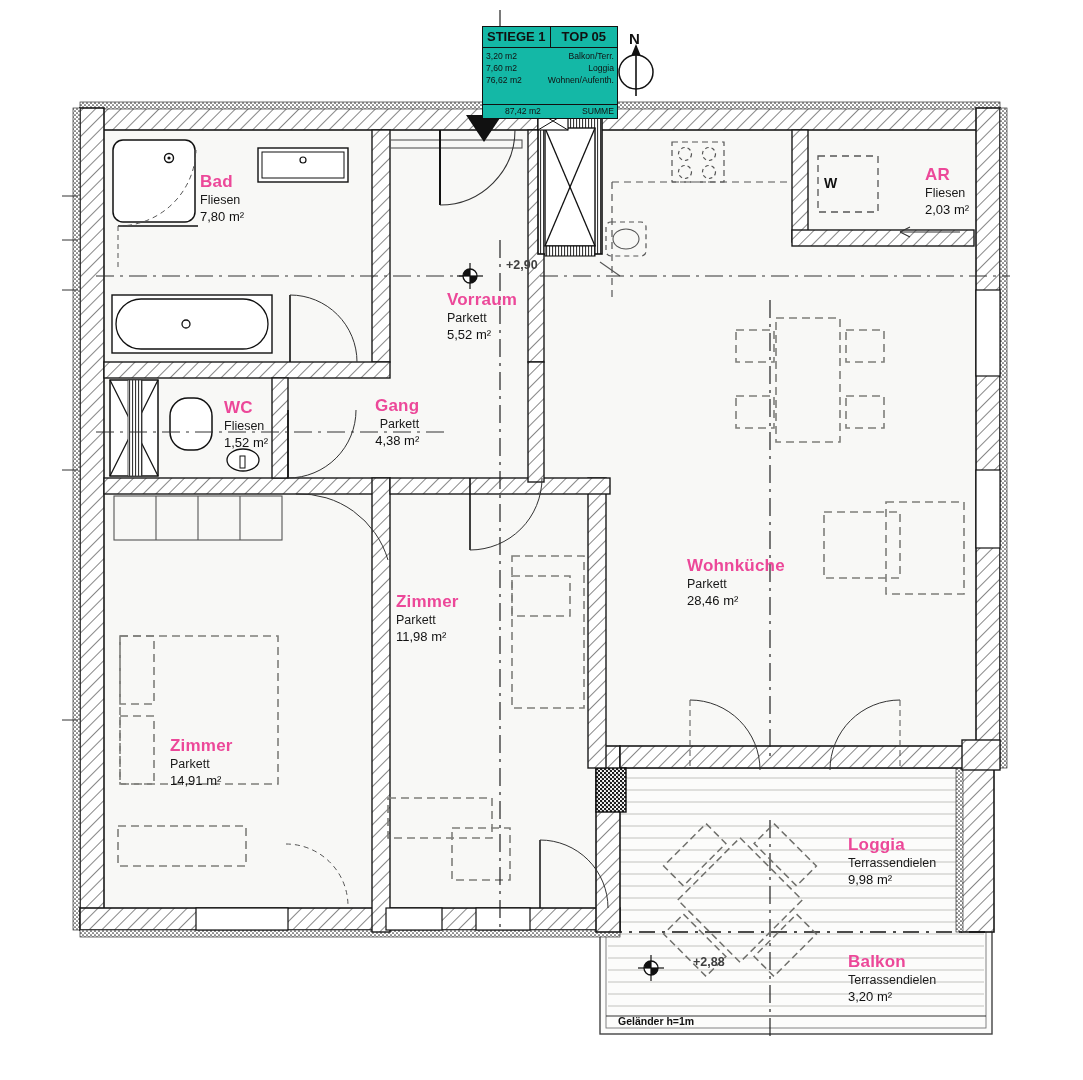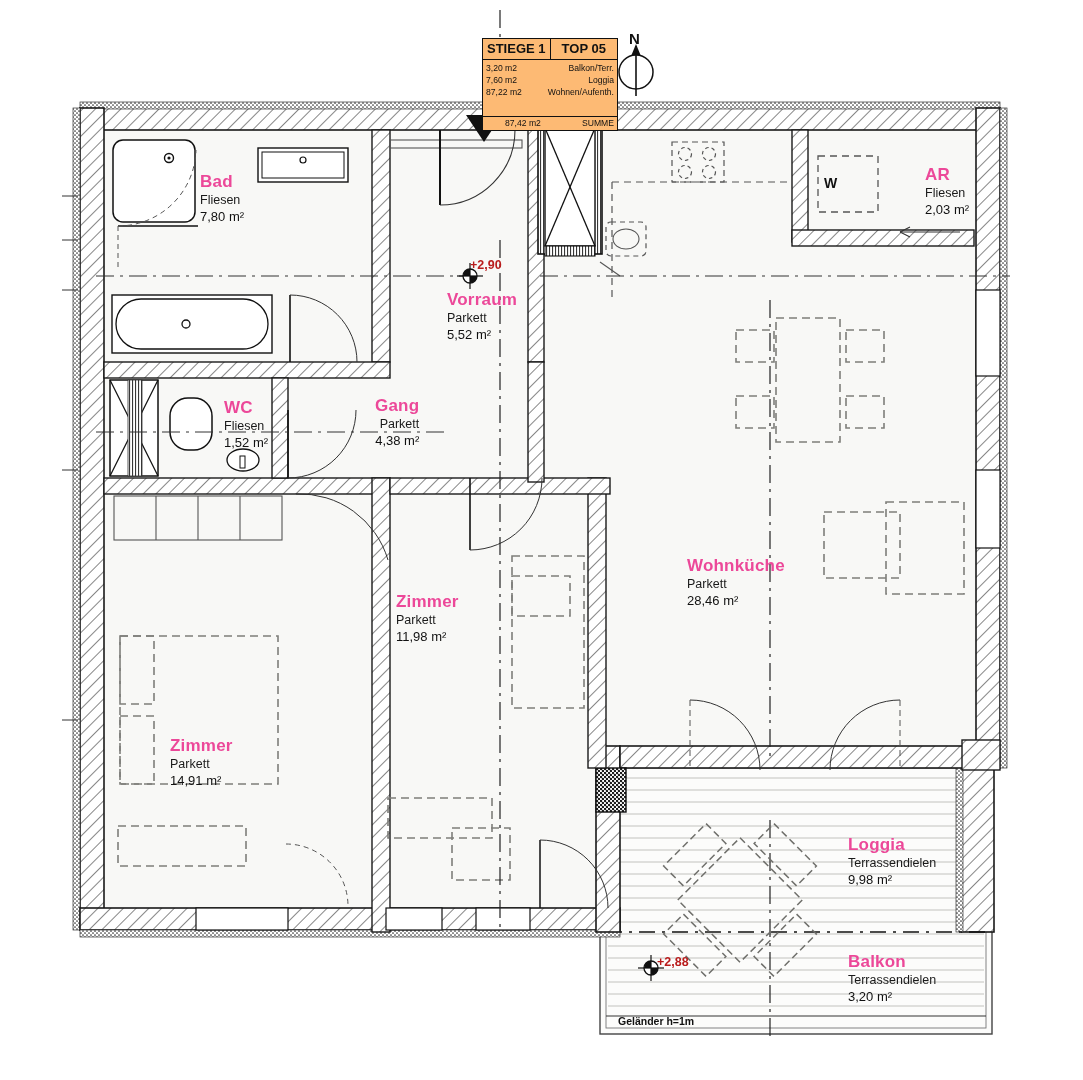--- a/index.html
+++ b/index.html
@@ -11,29 +11,29 @@
   }
   #stage{position:absolute;left:0;top:0;width:1083px;height:1080px;}
   svg#plan{position:absolute;left:0;top:0;width:1083px;height:1080px;display:block;}
 
   
   .lbl{position:absolute;white-space:nowrap;line-height:1.18;}
   .lbl .rm{font-size:17px;font-weight:bold;letter-spacing:.2px;color:#ec4899;}
   .lbl .mt{font-size:12.5px;color:#1a1a1a;margin-top:1px;}
   .lbl .ar{font-size:13px;color:#111;margin-top:1px;}
 
-  .elev{position:absolute;font-size:12.5px;font-weight:bold;color:#b91c1c;white-space:nowrap;}
+  .elev{position:absolute;font-size:12.5px;font-weight:bold;color:#404040;white-space:nowrap;margin-left:36px;}
   .note{position:absolute;font-size:10.5px;font-weight:bold;color:#111;white-space:nowrap;}
   .wsym{position:absolute;font-size:14px;font-weight:bold;color:#111;}
   .nlet{position:absolute;font-size:15px;font-weight:bold;color:#111;}
 
   
   #titleblock{
-    position:absolute;left:482px;top:38px;width:134px;
-    border:1.6px solid #111;background:#fdba74;
+    position:absolute;left:482px;top:26px;width:134px;
+    border:1.6px solid #111;background:#14b8a6;
   }
   #titleblock .tbhead{display:flex;border-bottom:1.6px solid #111;}
   #titleblock .tbhead .c{
     font-size:13px;font-weight:bold;text-align:center;padding:2px 0 3px;
     flex:1;
   }
   #titleblock .tbhead .c1{border-right:1.4px solid #111;}
   #titleblock .rows{padding:2px 3px 17px 3px;border-bottom:1.4px solid #111;}
   #titleblock .r{display:flex;justify-content:space-between;font-size:8.6px;line-height:1.42;}
   #titleblock .r .a{white-space:nowrap;}
@@ -344,21 +344,21 @@
   <div class="rows">
     <div class="r">
       <span class="a">3,20 m2</span>
       <span class="b">Balkon/Terr.</span>
     </div>
     <div class="r">
       <span class="a">7,60 m2</span>
       <span class="b">Loggia</span>
     </div>
     <div class="r">
-      <span class="a">87,22 m2</span>
+      <span class="a">76,62 m2</span>
       <span class="b">Wohnen/Aufenth.</span>
     </div>
   </div>
   <div class="sum">
     <span class="a">87,42 m2</span>
     <span class="b">SUMME</span>
   </div>
 </div>
 
 <div class="lbl" style="left:200px;top:172px;">

